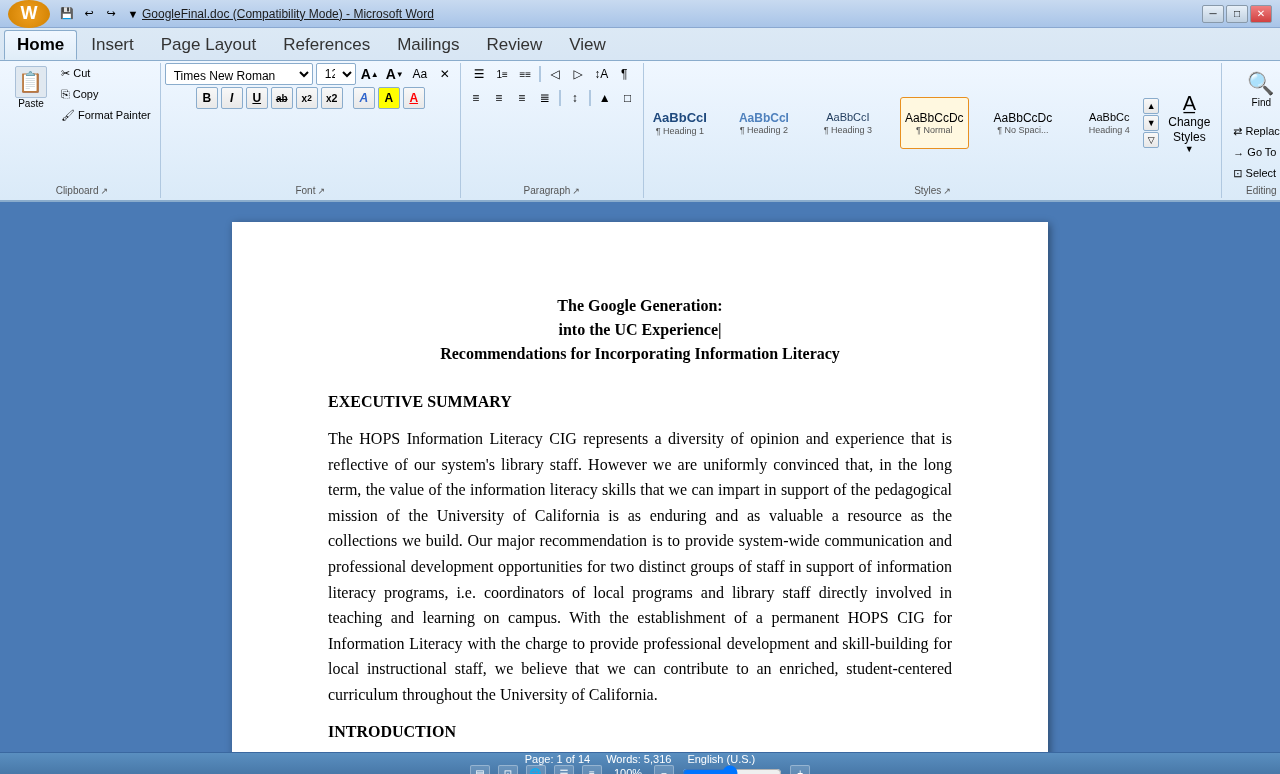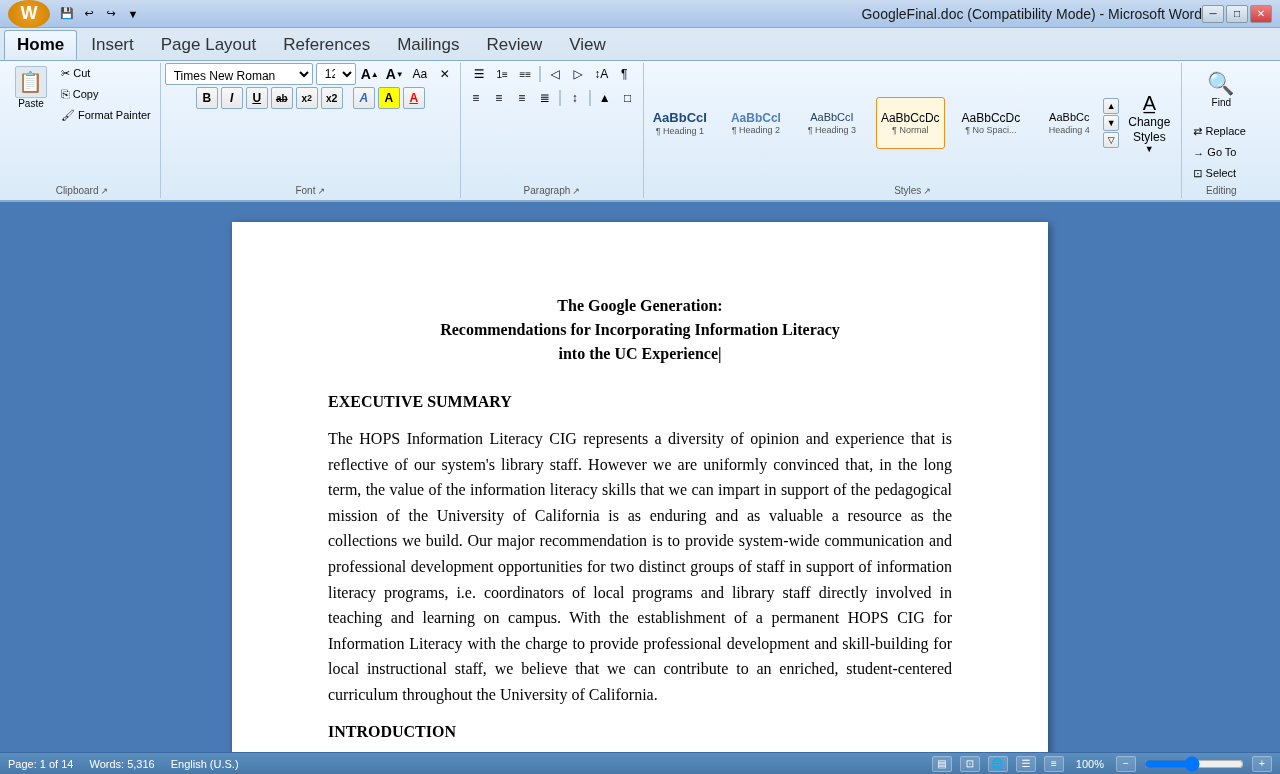--- a/index.html
+++ b/index.html
@@ -8,21 +8,21 @@
     
     .title-bar {
       background: linear-gradient(to bottom, #c8daf0, #a8c4e8);
       height: 28px;
       display: flex;
       align-items: center;
       padding: 0 8px;
       border-bottom: 1px solid #8aa8d0;
     }
     .title-bar-left { display: flex; align-items: center; gap: 4px; }
-    .title-bar-center { flex: 1; text-align: right; font-size: 14px; color: #1a1a1a; }
+    .title-bar-center { flex: 1; text-align: left; font-size: 12px; color: #1a1a1a; text-decoration: underline; }
     .title-bar-right { display: flex; align-items: center; gap: 2px; }
     .office-btn {
       width: 42px; height: 28px;
       background: radial-gradient(circle at center, #f0a020, #d08000);
       border-radius: 50%;
       display: flex; align-items: center; justify-content: center;
       color: white; font-weight: bold; font-size: 18px;
       margin-right: 4px;
     }
     .win-btn {
@@ -156,21 +156,21 @@
       display: flex; align-items: center; justify-content: center;
       cursor: pointer; border-radius: 2px; font-size: 12px; font-weight: bold;
     }
 
     
     .para-group .ribbon-group-content { flex-direction: column; gap: 2px; }
     .para-row { display: flex; align-items: center; gap: 1px; }
 
     
     .styles-group { flex: 0 0 auto; }
-    .styles-gallery { display: flex; align-items: flex-start; gap: 12px; }
+    .styles-gallery { display: flex; align-items: flex-start; gap: 20px; }
     .style-item {
       padding: 2px 4px;
       border: 1px solid transparent;
       border-radius: 3px;
       cursor: pointer;
       text-align: center;
       min-width: 64px;
       font-size: 11px;
       height: 52px;
       display: flex; flex-direction: column; align-items: center; justify-content: center;
@@ -214,21 +214,21 @@
     .group-label-row { display: flex; align-items: center; justify-content: center; width: 100%; }
 
     
     .status-bar {
       position: fixed; bottom: 0; left: 0; right: 0;
       height: 22px;
       background: linear-gradient(to bottom, #5a8fc0, #4878a8);
       border-top: 1px solid #3a68a0;
       display: flex; align-items: center; justify-content: space-between;
       padding: 0 8px;
-      color: white; font-size: 11px;
+      color: white; font-size: 11px; flex-direction: column;
     }
     .status-left { display: flex; align-items: center; gap: 16px; }
     .status-right { display: flex; align-items: center; gap: 8px; }
     .zoom-slider { width: 100px; height: 10px; }
     .view-btn {
       width: 20px; height: 16px;
       border: 1px solid rgba(255,255,255,0.3);
       background: rgba(255,255,255,0.15);
       display: flex; align-items: center; justify-content: center;
       cursor: pointer; font-size: 10px; border-radius: 2px; color: white;
@@ -477,22 +477,22 @@
       </div>
     </div>
 
   </div>
 </div>
 
 <div class="doc-area">
   <div class="doc-page">
     <div class="doc-title">
       <div>The Google Generation:</div>
+      <div><span>into the UC Experience</span><span class="cursor-line"></span></div>
       <div>Recommendations for Incorporating Information Literacy</div>
-      <div><span>into the UC Experience</span><span class="cursor-line"></span></div>
     </div>
 
     <p style="margin-bottom:12px;"></p>
 
     <div class="doc-section-heading">EXECUTIVE SUMMARY</div>
 
     <p style="margin-bottom:12px;"></p>
 
     <p class="doc-para">The HOPS Information Literacy CIG represents a diversity of opinion and experience that is reflective of our system's library staff.  However we are uniformly convinced that, in the long term, the value of the information literacy skills that we can impart in support of the pedagogical mission of the University of California is as enduring and as valuable a resource as the collections we build.  Our major recommendation is to provide system-wide communication and professional development opportunities for two distinct groups of staff in support of information literacy programs, i.e. coordinators of local programs and library staff directly involved in teaching and learning on campus.  With the establishment of a permanent HOPS CIG for Information Literacy with the charge to provide professional development and skill-building for local instructional staff, we believe that we can contribute to an enriched, student-centered curriculum throughout the University of California.</p>
 

